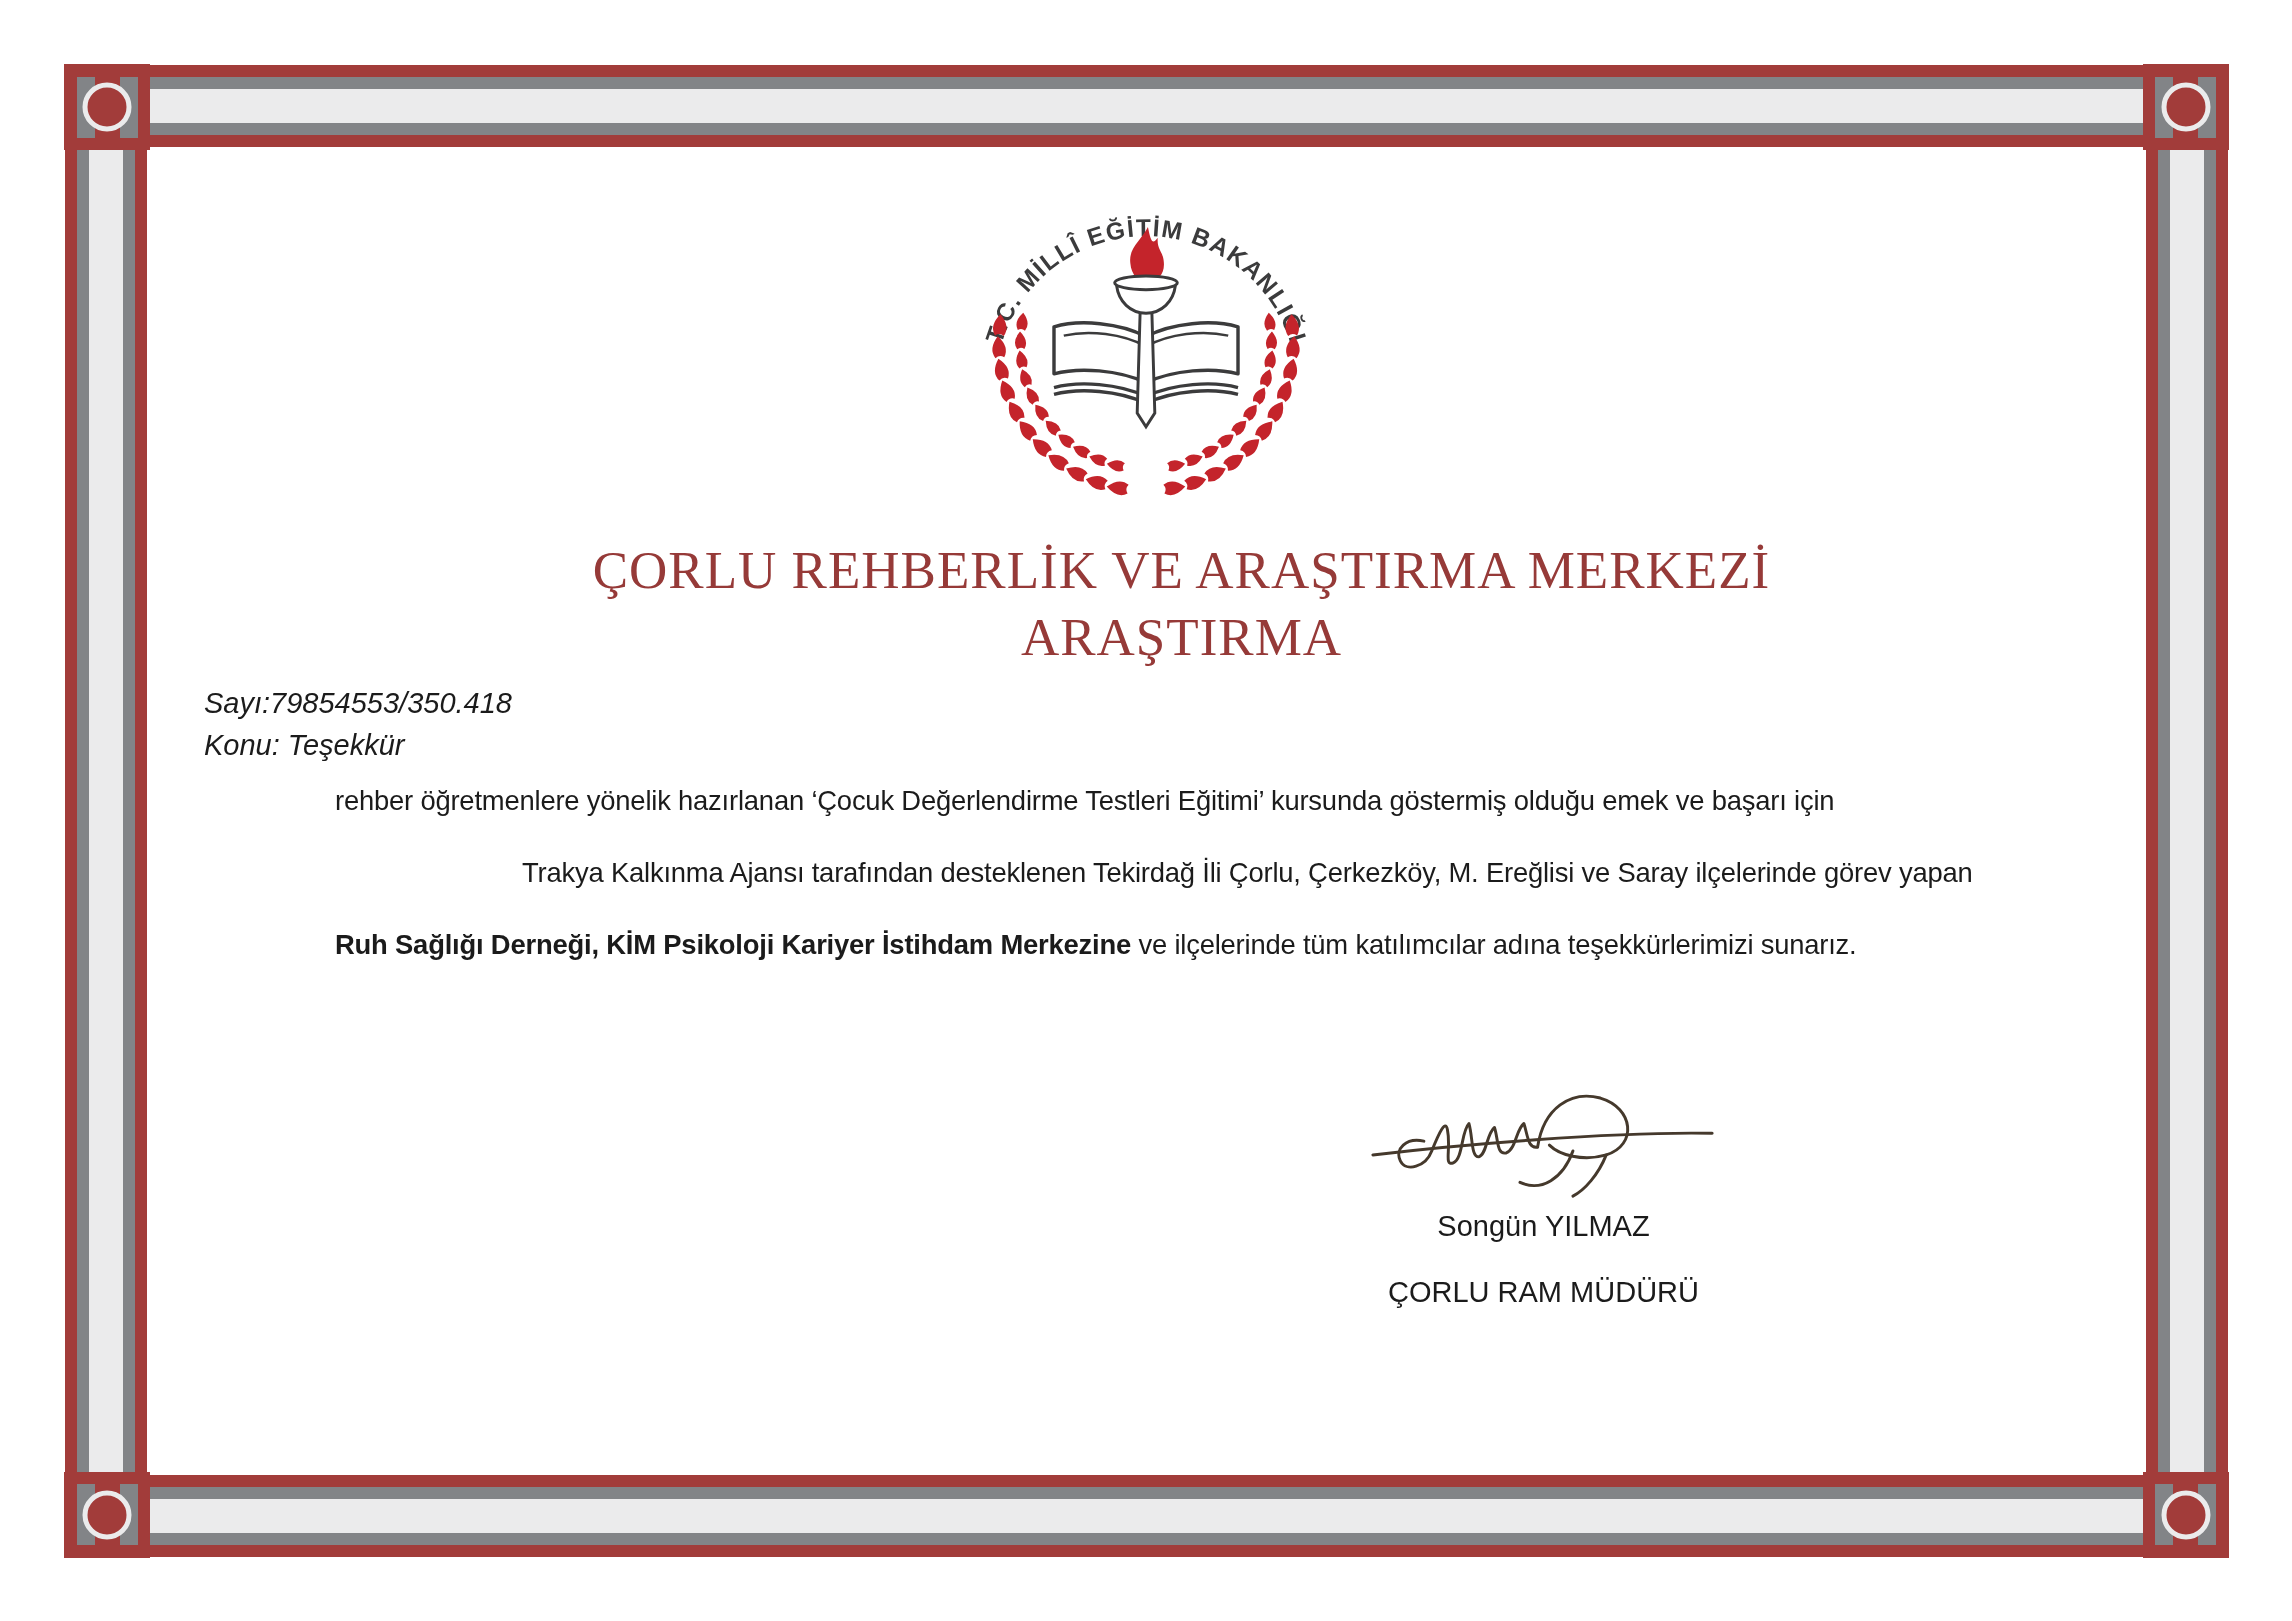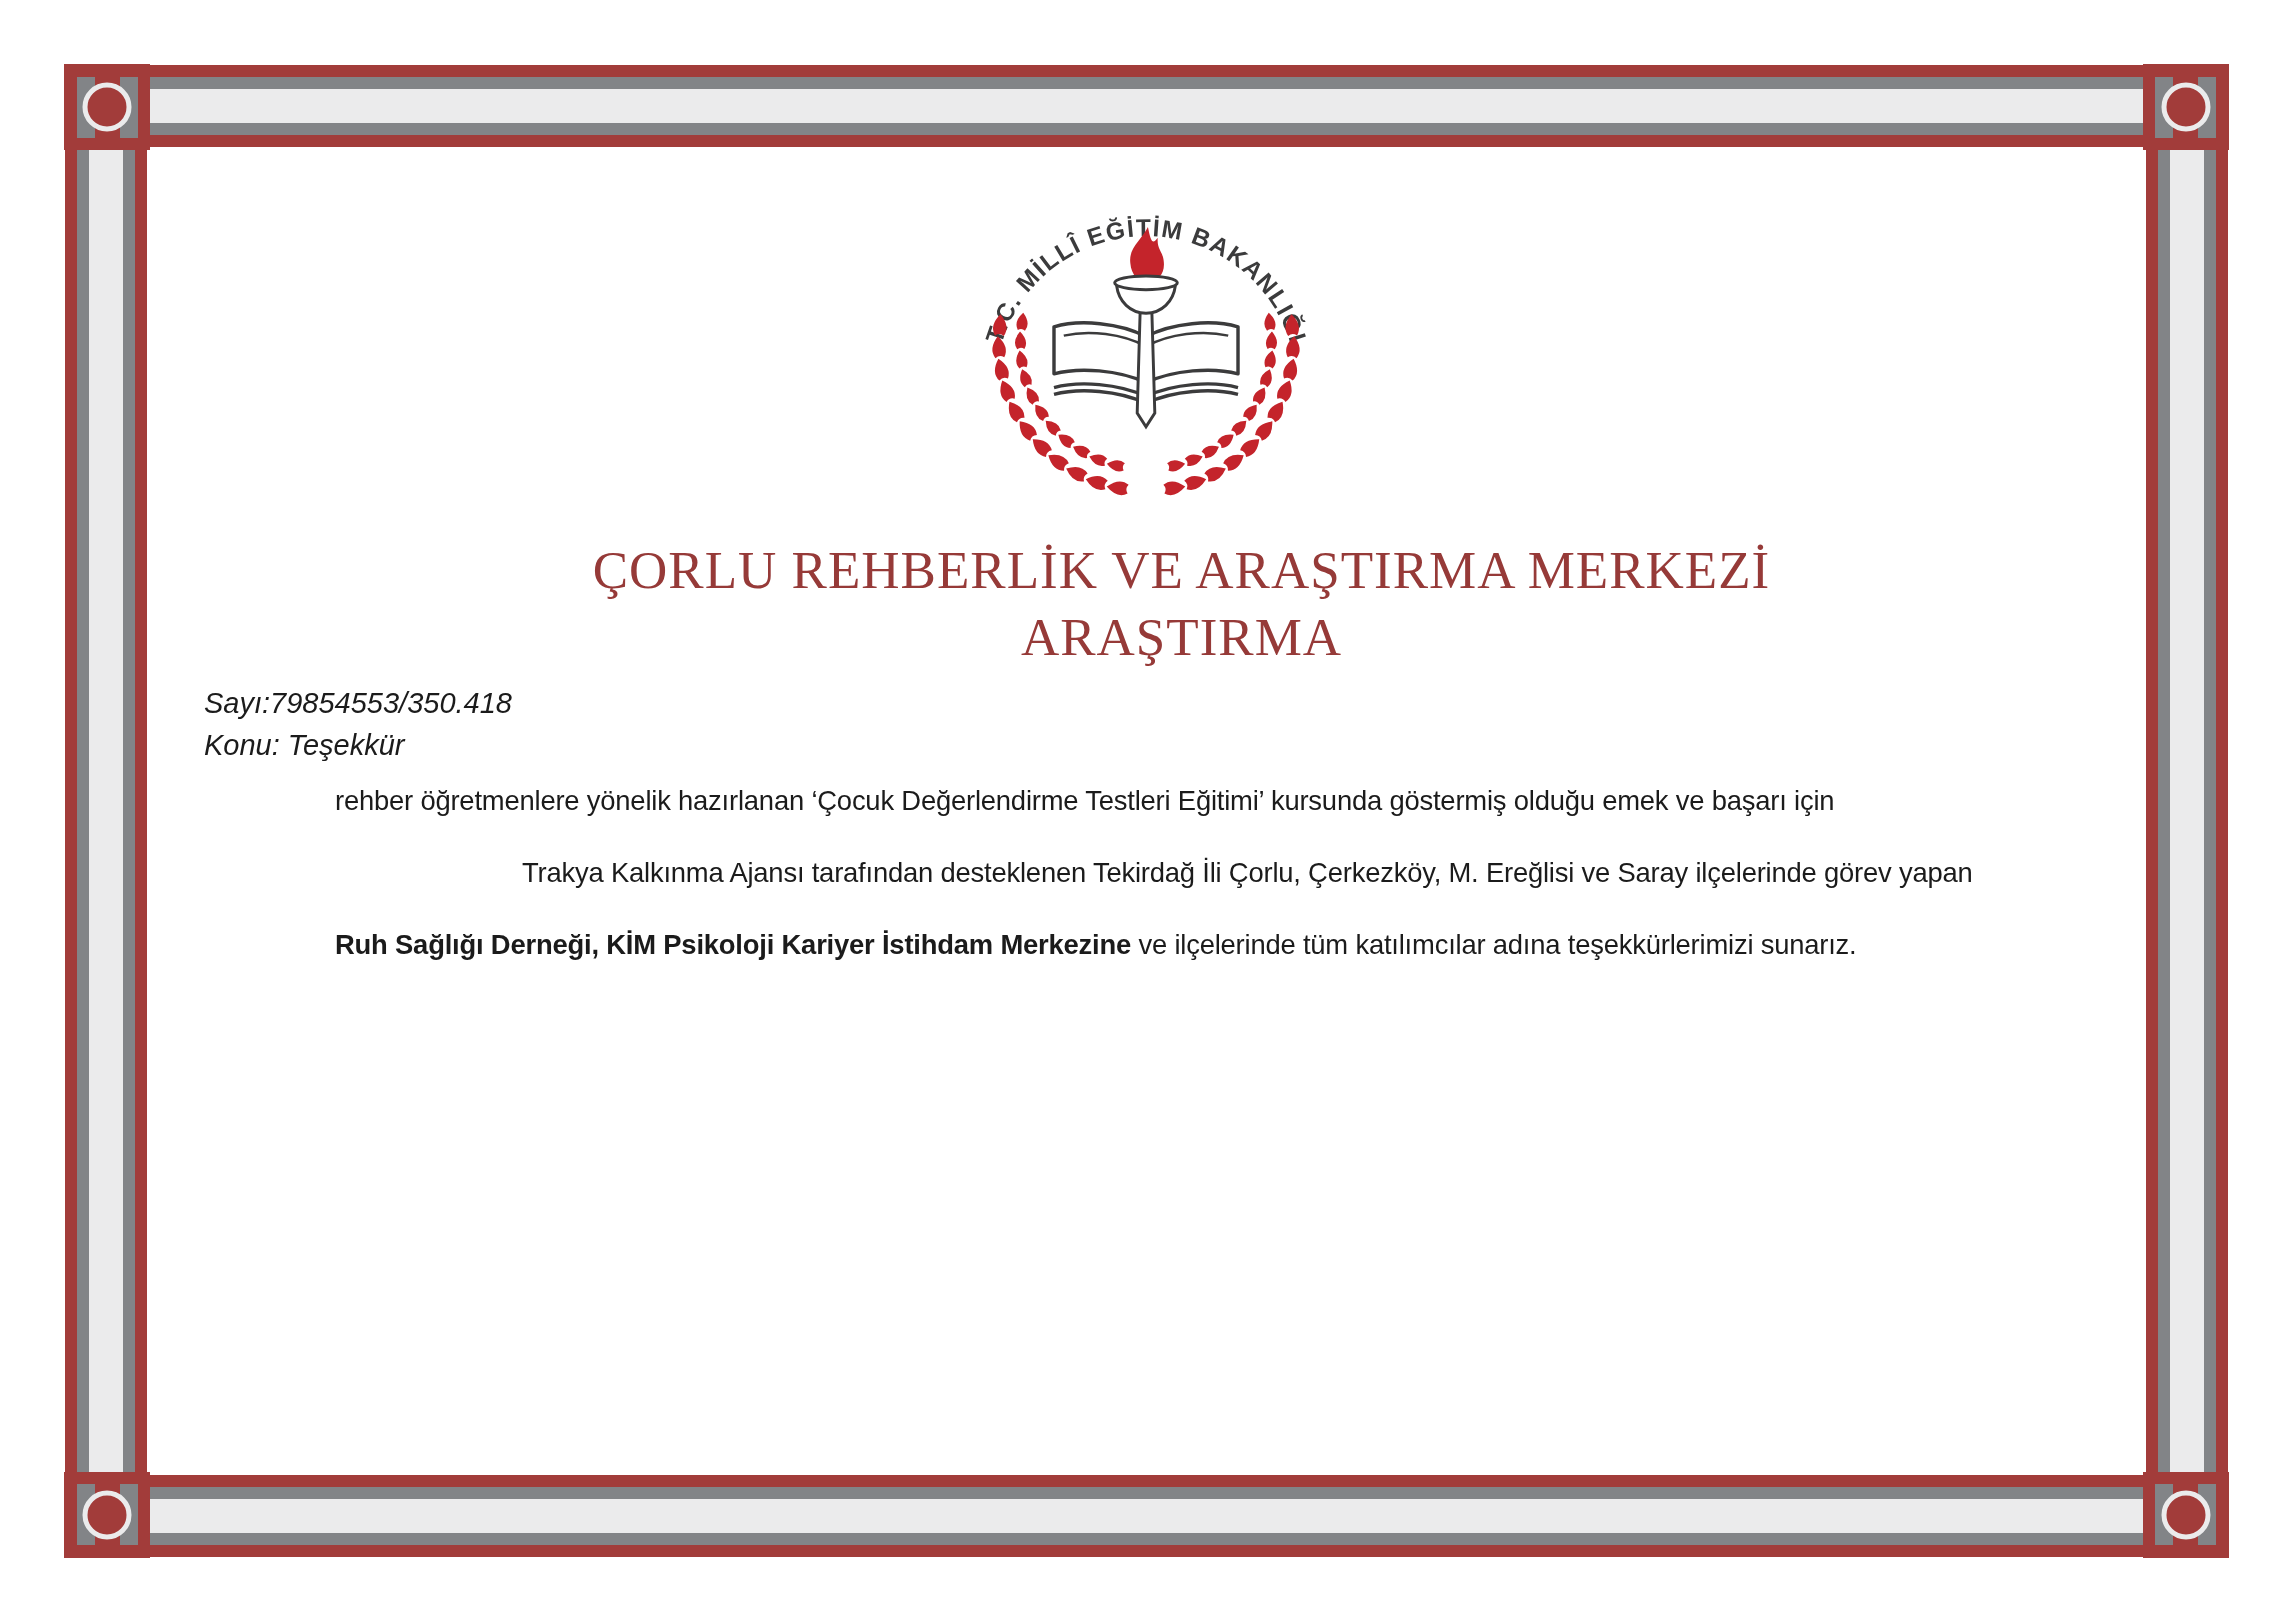--- a/index.html
+++ b/index.html
@@ -171,15 +171,28 @@
     <div>Sayı:79854553/350.418</div>
     <div>Konu: Teşekkür</div>
   </div>
 
   <div class="para">
     <div class="line">rehber öğretmenlere yönelik hazırlanan ‘Çocuk Değerlendirme Testleri Eğitimi’ kursunda göstermiş olduğu emek ve başarı için</div>
     <div class="line indent">Trakya Kalkınma Ajansı tarafından desteklenen Tekirdağ İli Çorlu, Çerkezköy, M. Ereğlisi ve Saray ilçelerinde görev yapan</div>
     <div class="line"><span class="b">Ruh Sağlığı Derneği, KİM Psikoloji Kariyer İstihdam Merkezine</span><span> ve ilçelerinde tüm katılımcılar adına teşekkürlerimizi sunarız.</span></div>
   </div>
 
+  <div class="sig">
+    <svg width="353" height="157" viewBox="0 0 360 160" xmlns="http://www.w3.org/2000/svg">
+      <g fill="none" stroke="#45392C" stroke-width="3" stroke-linecap="round" stroke-linejoin="round">
+        <path d="M6,110 C90,100 250,86 352,88"></path>
+        <path d="M58,96 C40,92 28,104 34,116 C40,128 60,122 66,106 C74,86 80,74 82,84 C86,104 78,122 88,118 C98,114 96,86 104,78 C108,92 106,112 114,112 C122,110 122,88 130,82 C134,94 132,110 142,108 C152,104 152,84 160,78 C164,90 164,104 174,102"></path>
+        <path d="M174,102 C180,62 208,44 238,52 C272,62 276,100 244,110 C220,117 196,110 186,100"></path>
+        <path d="M210,106 C200,134 178,148 156,138"></path>
+        <path d="M244,110 C236,130 222,146 210,152"></path>
+      </g>
+    </svg>
+    <div class="sig-name">Songün YILMAZ</div>
+    <div class="sig-role">ÇORLU RAM MÜDÜRÜ</div>
+  </div>
 
 </div>
 
 
 </body></html>

